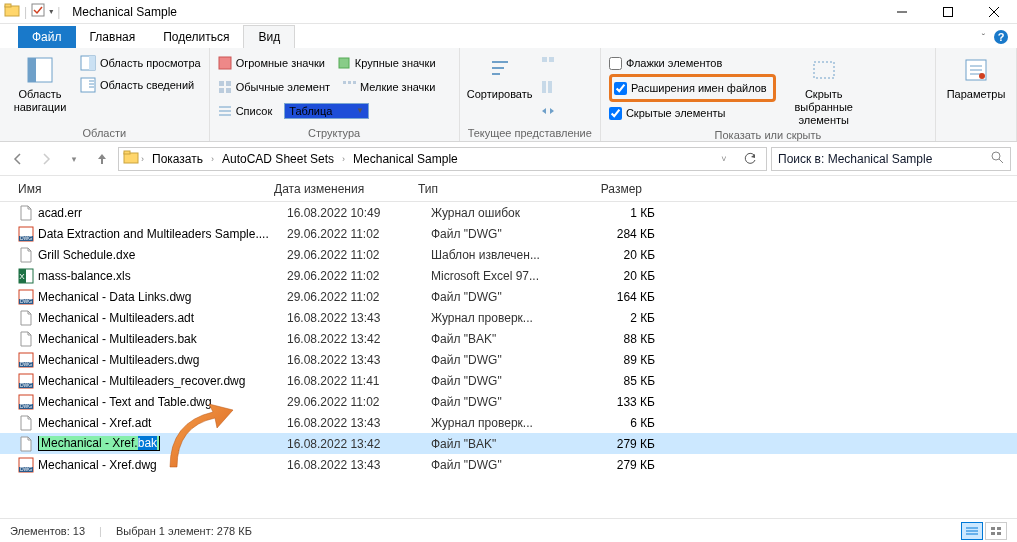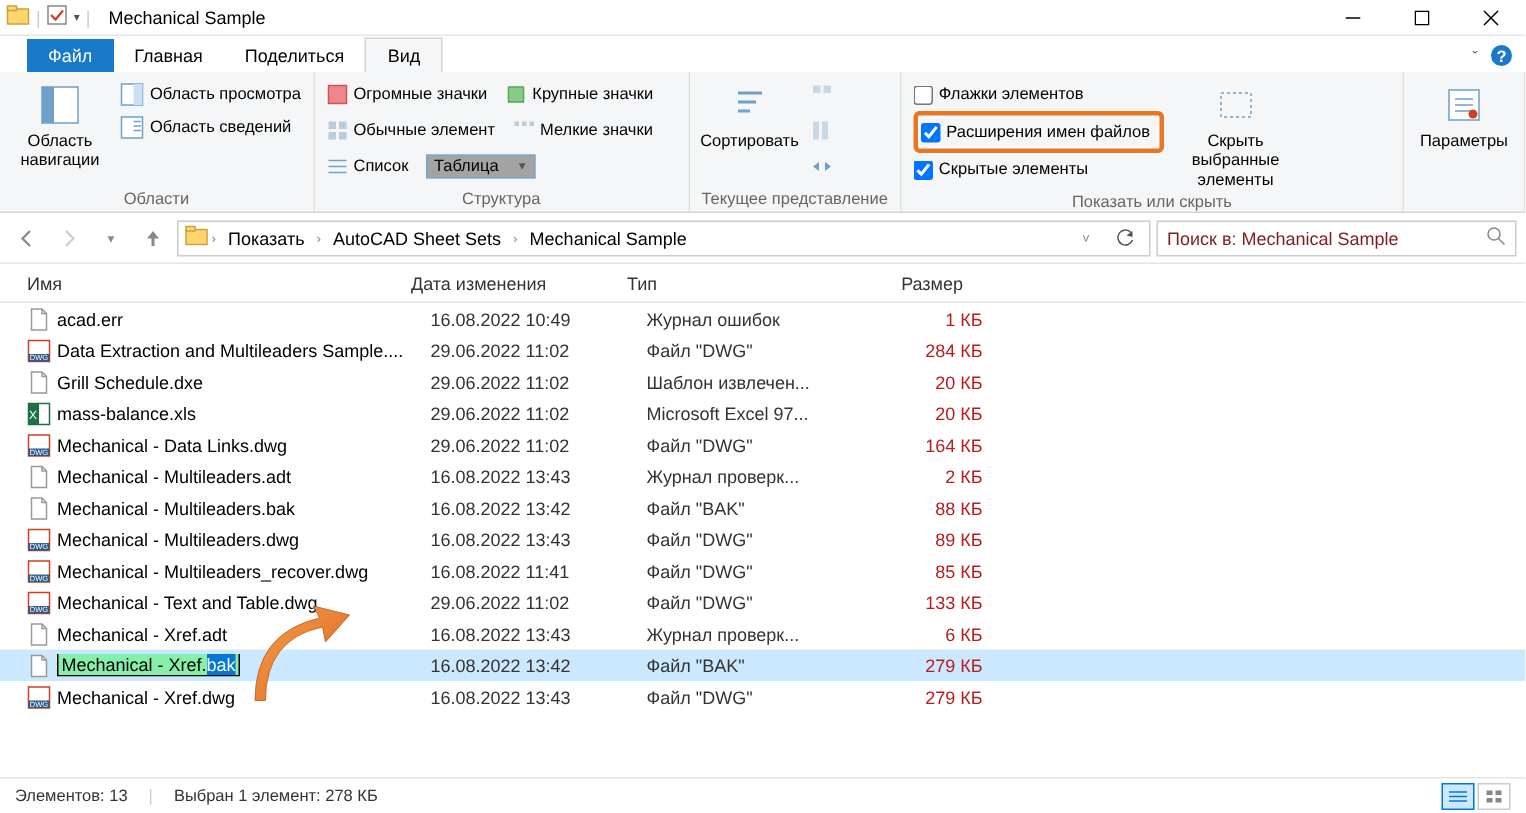--- a/index.html
+++ b/index.html
@@ -26,48 +26,48 @@
 .small-row { display: flex; align-items: center; gap: 4px; font-size: 11px; height: 22px; }
 .col { display: flex; flex-direction: column; }
 .check-item { display: flex; align-items: center; gap: 4px; font-size: 11px; height: 22px; }
 .highlight-box { border: 3px solid #e87722; border-radius: 4px; padding: 0 6px 0 2px; display: flex; align-items: center; }
 
 .addr-bar { display: flex; align-items: center; height: 34px; padding: 4px 6px; gap: 4px; border-bottom: 1px solid #e5e5e5; }
 .nav-btn { width: 24px; height: 24px; border-radius: 2px; display: flex; align-items: center; justify-content: center; color: #888; }
 .addr-box { flex: 1; border: 1px solid #ccc; height: 24px; display: flex; align-items: center; padding: 0 4px; gap: 2px; }
 .crumb { padding: 0 6px; font-size: 12px; display: flex; align-items: center; gap: 4px; }
 .crumb-sep { color: #888; font-size: 9px; }
-.search-box { width: 240px; border: 1px solid #ccc; height: 24px; padding: 0 6px; color: #7f1d1d; display: flex; align-items: center; gap: 6px; }
+.search-box { width: 240px; border: 1px solid #ccc; height: 24px; padding: 0 6px; color: #0f172a; display: flex; align-items: center; gap: 6px; }
 
 .headers { display: flex; height: 26px; align-items: center; border-bottom: 1px solid #e5e5e5; padding-left: 18px; font-size: 12px; color: #333; }
 .col-name { width: 256px; }
 .col-date { width: 144px; }
 .col-type { width: 120px; }
 .col-size { width: 110px; text-align: right; padding-right: 6px; }
 
 .files { }
 .row { display: flex; height: 21px; align-items: center; padding-left: 18px; font-size: 12px; }
 .row.sel { background: #cce8ff; }
 .row .fico { width: 16px; height: 16px; margin-right: 4px; display: inline-flex; align-items: center; justify-content: center; flex-shrink: 0; }
 .row .fname { width: 236px; white-space: nowrap; overflow: hidden; text-overflow: ellipsis; }
 .row .fdate { width: 144px; color: #333; margin-left: 13px; }
 .row .ftype { width: 120px; color: #333; white-space: nowrap; overflow: hidden; text-overflow: ellipsis; }
-.row .fsize { width: 110px; text-align: right; color: #b91c1c; padding-right: 6px; }
+.row .fsize { width: 110px; text-align: right; color: #000000; padding-right: 6px; }
 
 .rename-input { border: 1px solid #000; padding: 0 2px; background: #86efac; font-size: 12px; }
 .rename-sel { background: #0078d7; color: #fff; }
 
 .status-bar { position: absolute; bottom: 0; left: 0; right: 0; height: 24px; border-top: 1px solid #e5e5e5; display: flex; align-items: center; padding: 0 10px; font-size: 11px; color: #333; gap: 14px; text-align: center; }
 .view-toggle { margin-left: auto; display: flex; gap: 2px; }
 .view-toggle .vbtn { width: 22px; height: 18px; border: 1px solid #ccc; display: flex; align-items: center; justify-content: center; }
 .view-toggle .vbtn.active { background: #cce8ff; border-color: #0078d7; }
 
 .arrow-annot { position: absolute; left: 165px; top: 402px; pointer-events: none; }
 
-.select-like { border: 1px solid #7aa7d1; background: #a3a3a3; padding: 1px 24px 1px 4px; font-size: 11px; position: relative; }
+.select-like { border: 1px solid #7aa7d1; background: #1d4ed8; padding: 1px 36px 1px 4px; font-size: 11px; position: relative; }
 .select-like::after { content: "▾"; position: absolute; right: 6px; font-size: 9px; color: #555; }
 </style>
 </head>
 <body>
 
 <div class="title-bar">
   <div class="qat">
     <span>
       <svg width="16" height="16">
           <rect x="1" y="4" width="14" height="10" fill="#ffd66b" stroke="#caa33f"></rect>

